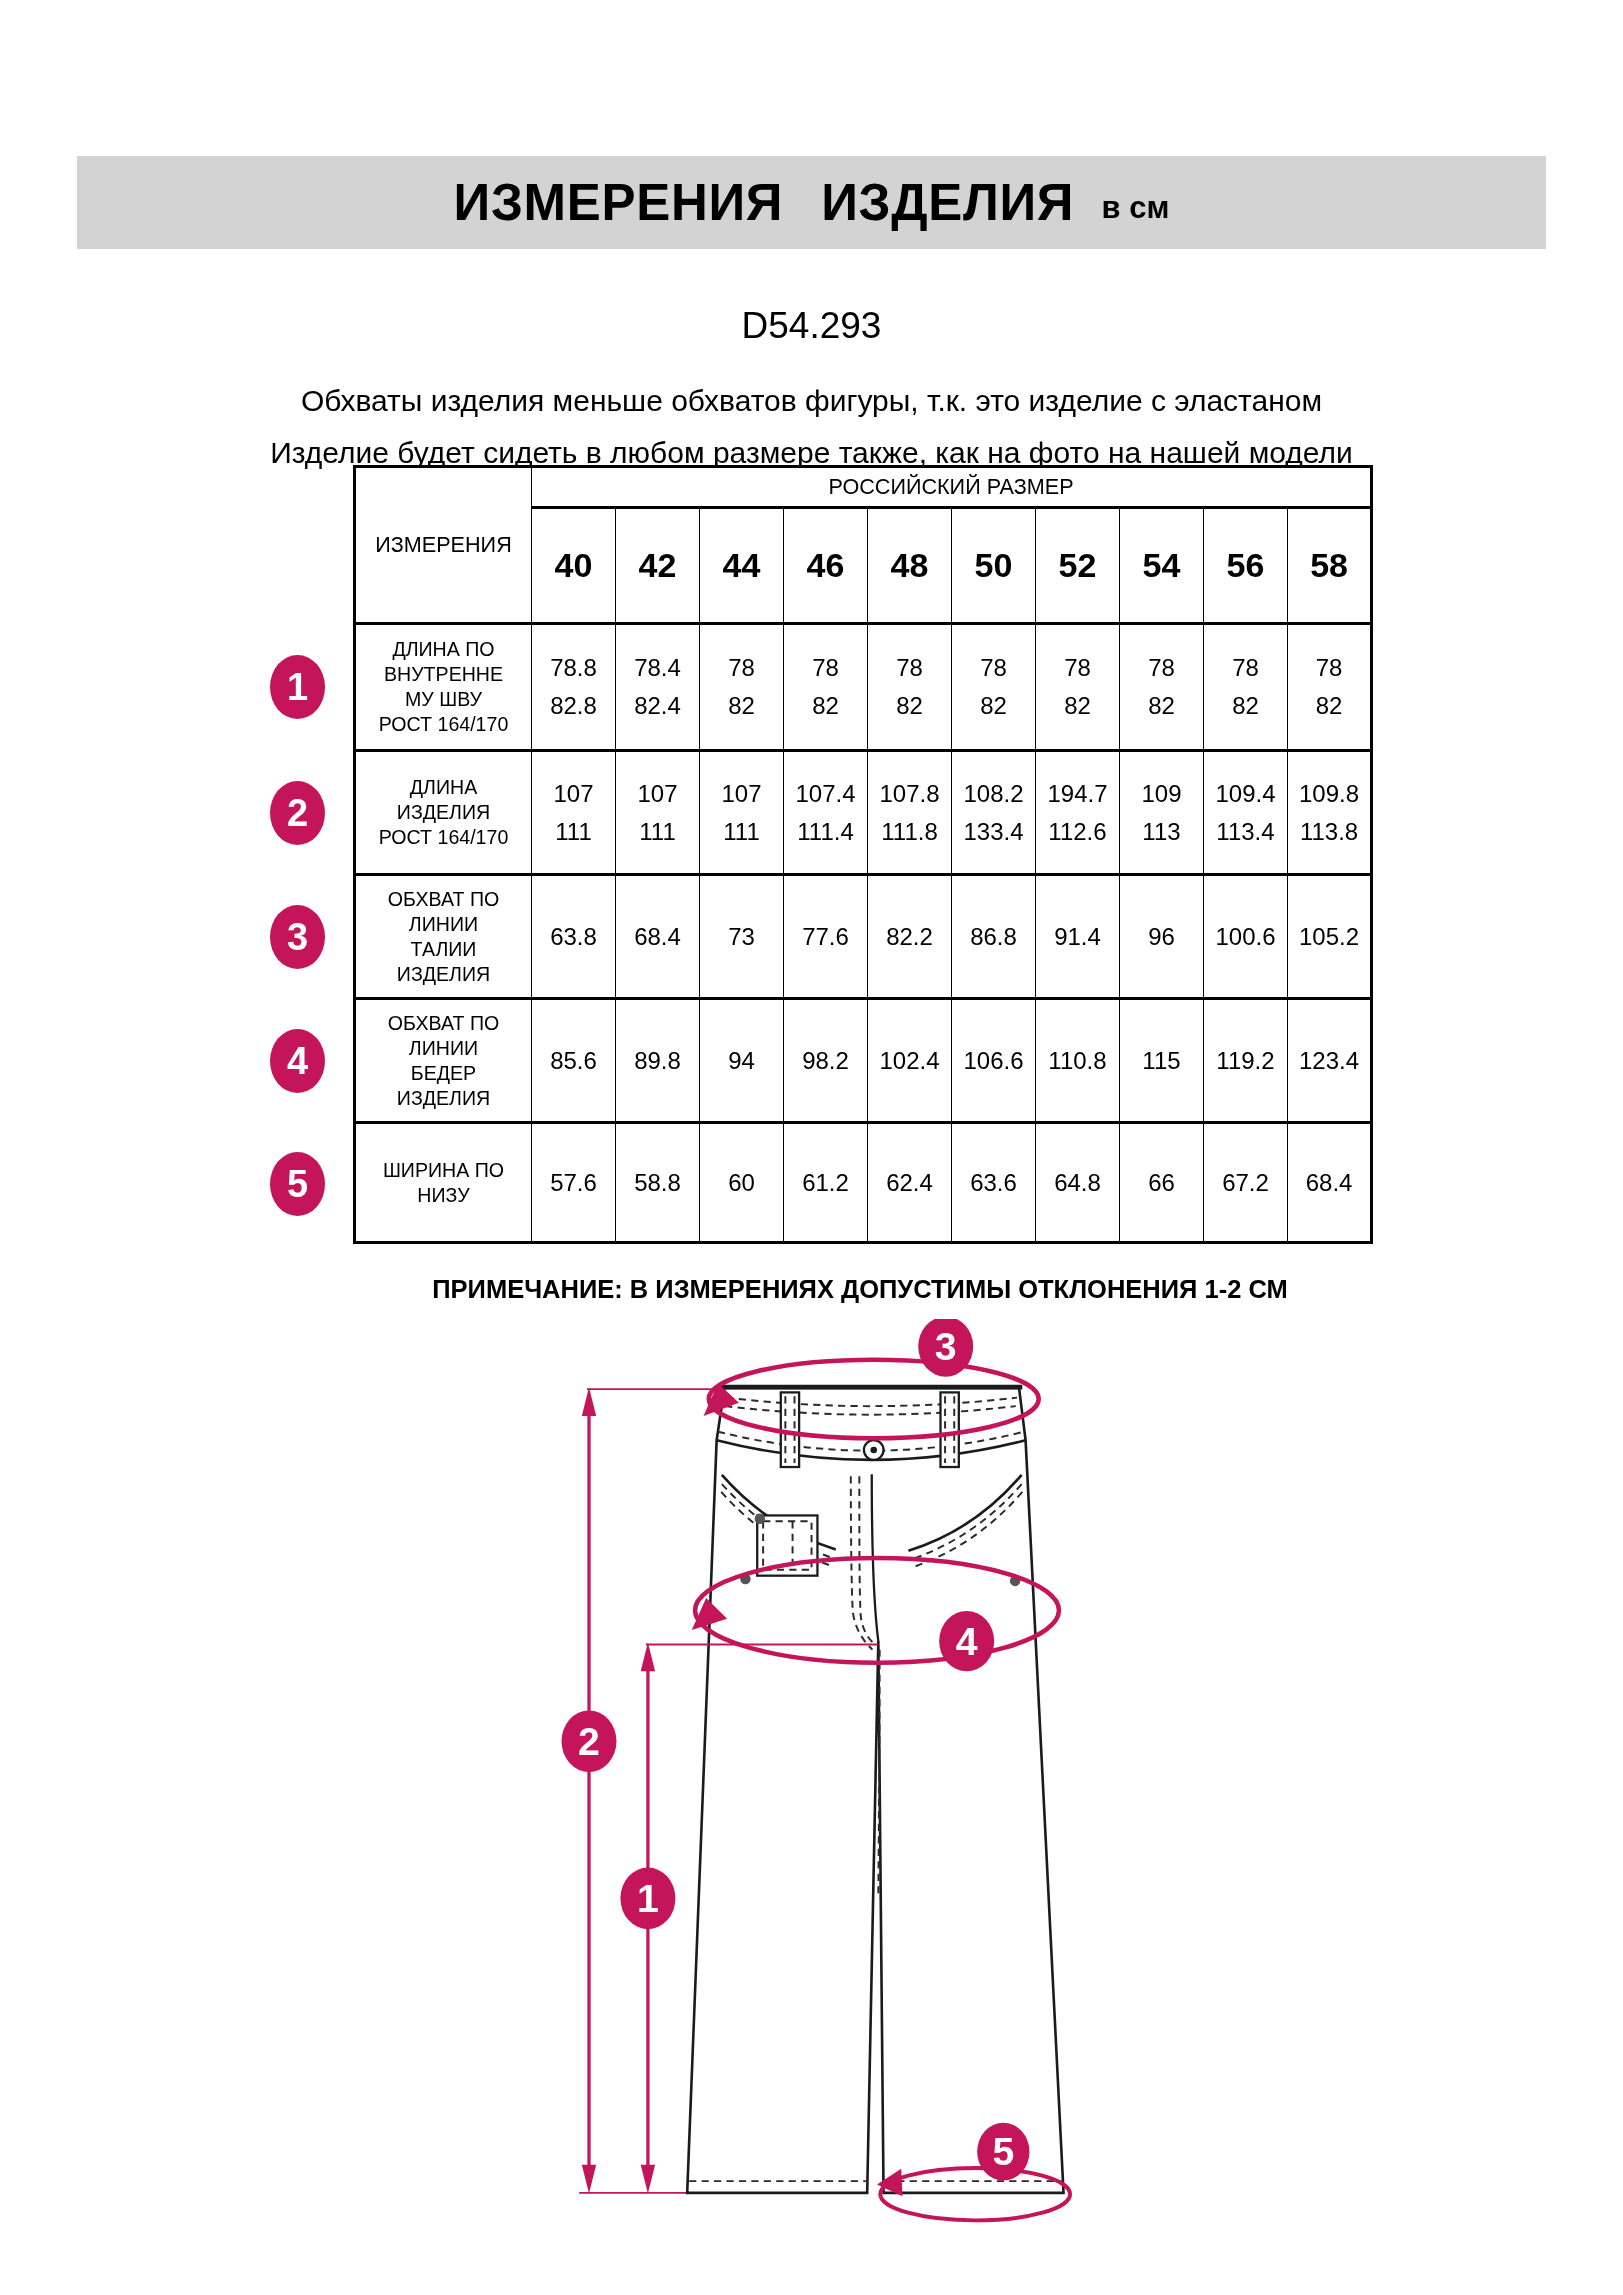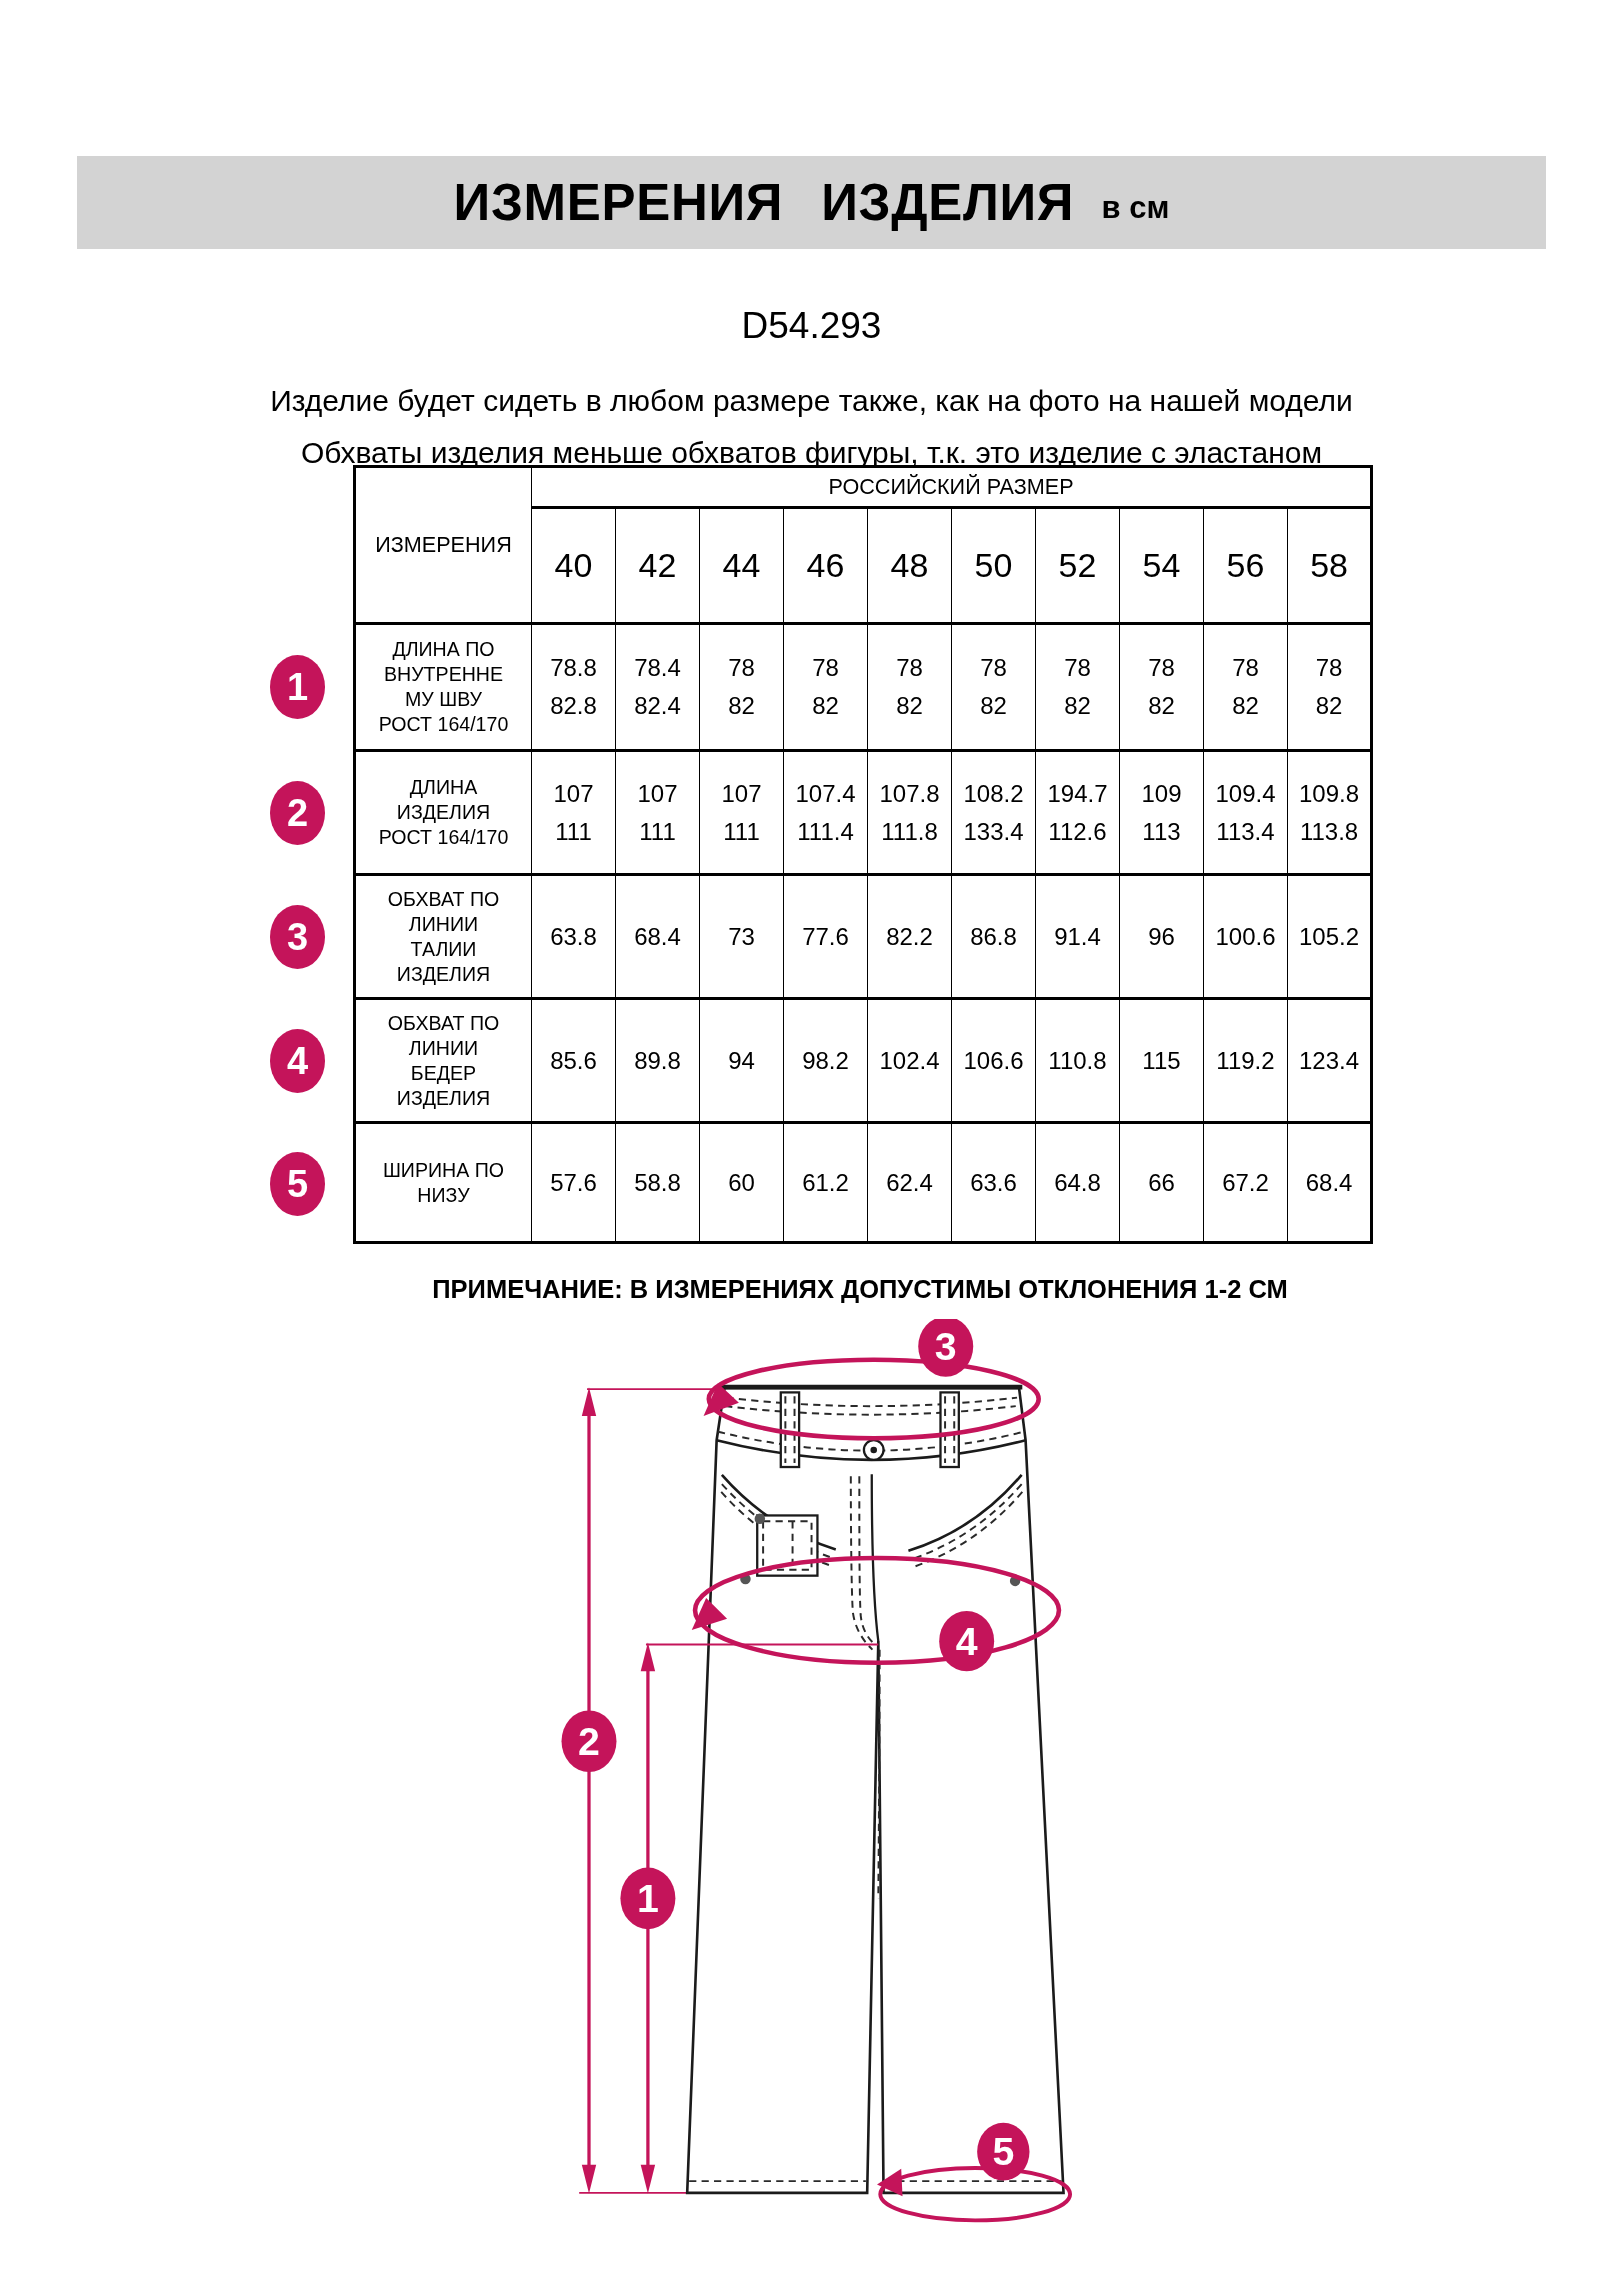--- a/index.html
+++ b/index.html
@@ -31,21 +31,21 @@
     border-collapse:collapse; table-layout:fixed; width:1014px;
     border:3.3px solid #000;
   }
   table.sizes th, table.sizes td {
     border-left:1.3px solid #000; border-right:1.3px solid #000;
     border-top:3.3px solid #000; border-bottom:3.3px solid #000;
     text-align:center; vertical-align:middle; background:#fff;
   }
   th.corner { font-size:21.6px; font-weight:normal; }
   th.group { font-size:21.6px; font-weight:normal; height:41px; }
-  th.size-h { font-size:34px; font-weight:normal; height:116px; }
+  th.size-h { font-size:34px; font-weight:bold; height:116px; }
   td.lbl { font-size:19.6px; line-height:25px; font-weight:normal; padding:3.9px 2.6px; }
   td.val { font-size:24px; line-height:38px; }
   tr.r1 td { height:127px; }
   tr.r2 td { height:124px; }
   tr.r3 td { height:124px; }
   tr.r4 td { height:124px; }
   tr.r5 td { height:120px; }
   .row-badge {
     position:absolute; left:-83px; width:55px; height:64px;
     background:var(--accent,#c4145a); border-radius:50%;
@@ -72,22 +72,22 @@
 
   <div class="banner">
     <span class="w1">ИЗМЕРЕНИЯ</span>
     <span class="w2">ИЗДЕЛИЯ</span>
     <span class="units">в см</span>
   </div>
 
   <div class="code">D54.293</div>
 
   <div class="intro">
+    <div>Обхваты изделия меньше обхватов фигуры, т.к. это изделие с эластаном</div>
     <div>Изделие будет сидеть в любом размере также, как на фото на нашей модели</div>
-    <div>Обхваты изделия меньше обхватов фигуры, т.к. это изделие с эластаном</div>
   </div>
 
   <div class="table-wrap">
     <table class="sizes" id="size-table">
         <colgroup>
           <col style="width: 177px;">
           <col style="width: 84px;">
           <col style="width: 84px;">
           <col style="width: 84px;">
           <col style="width: 84px;">

